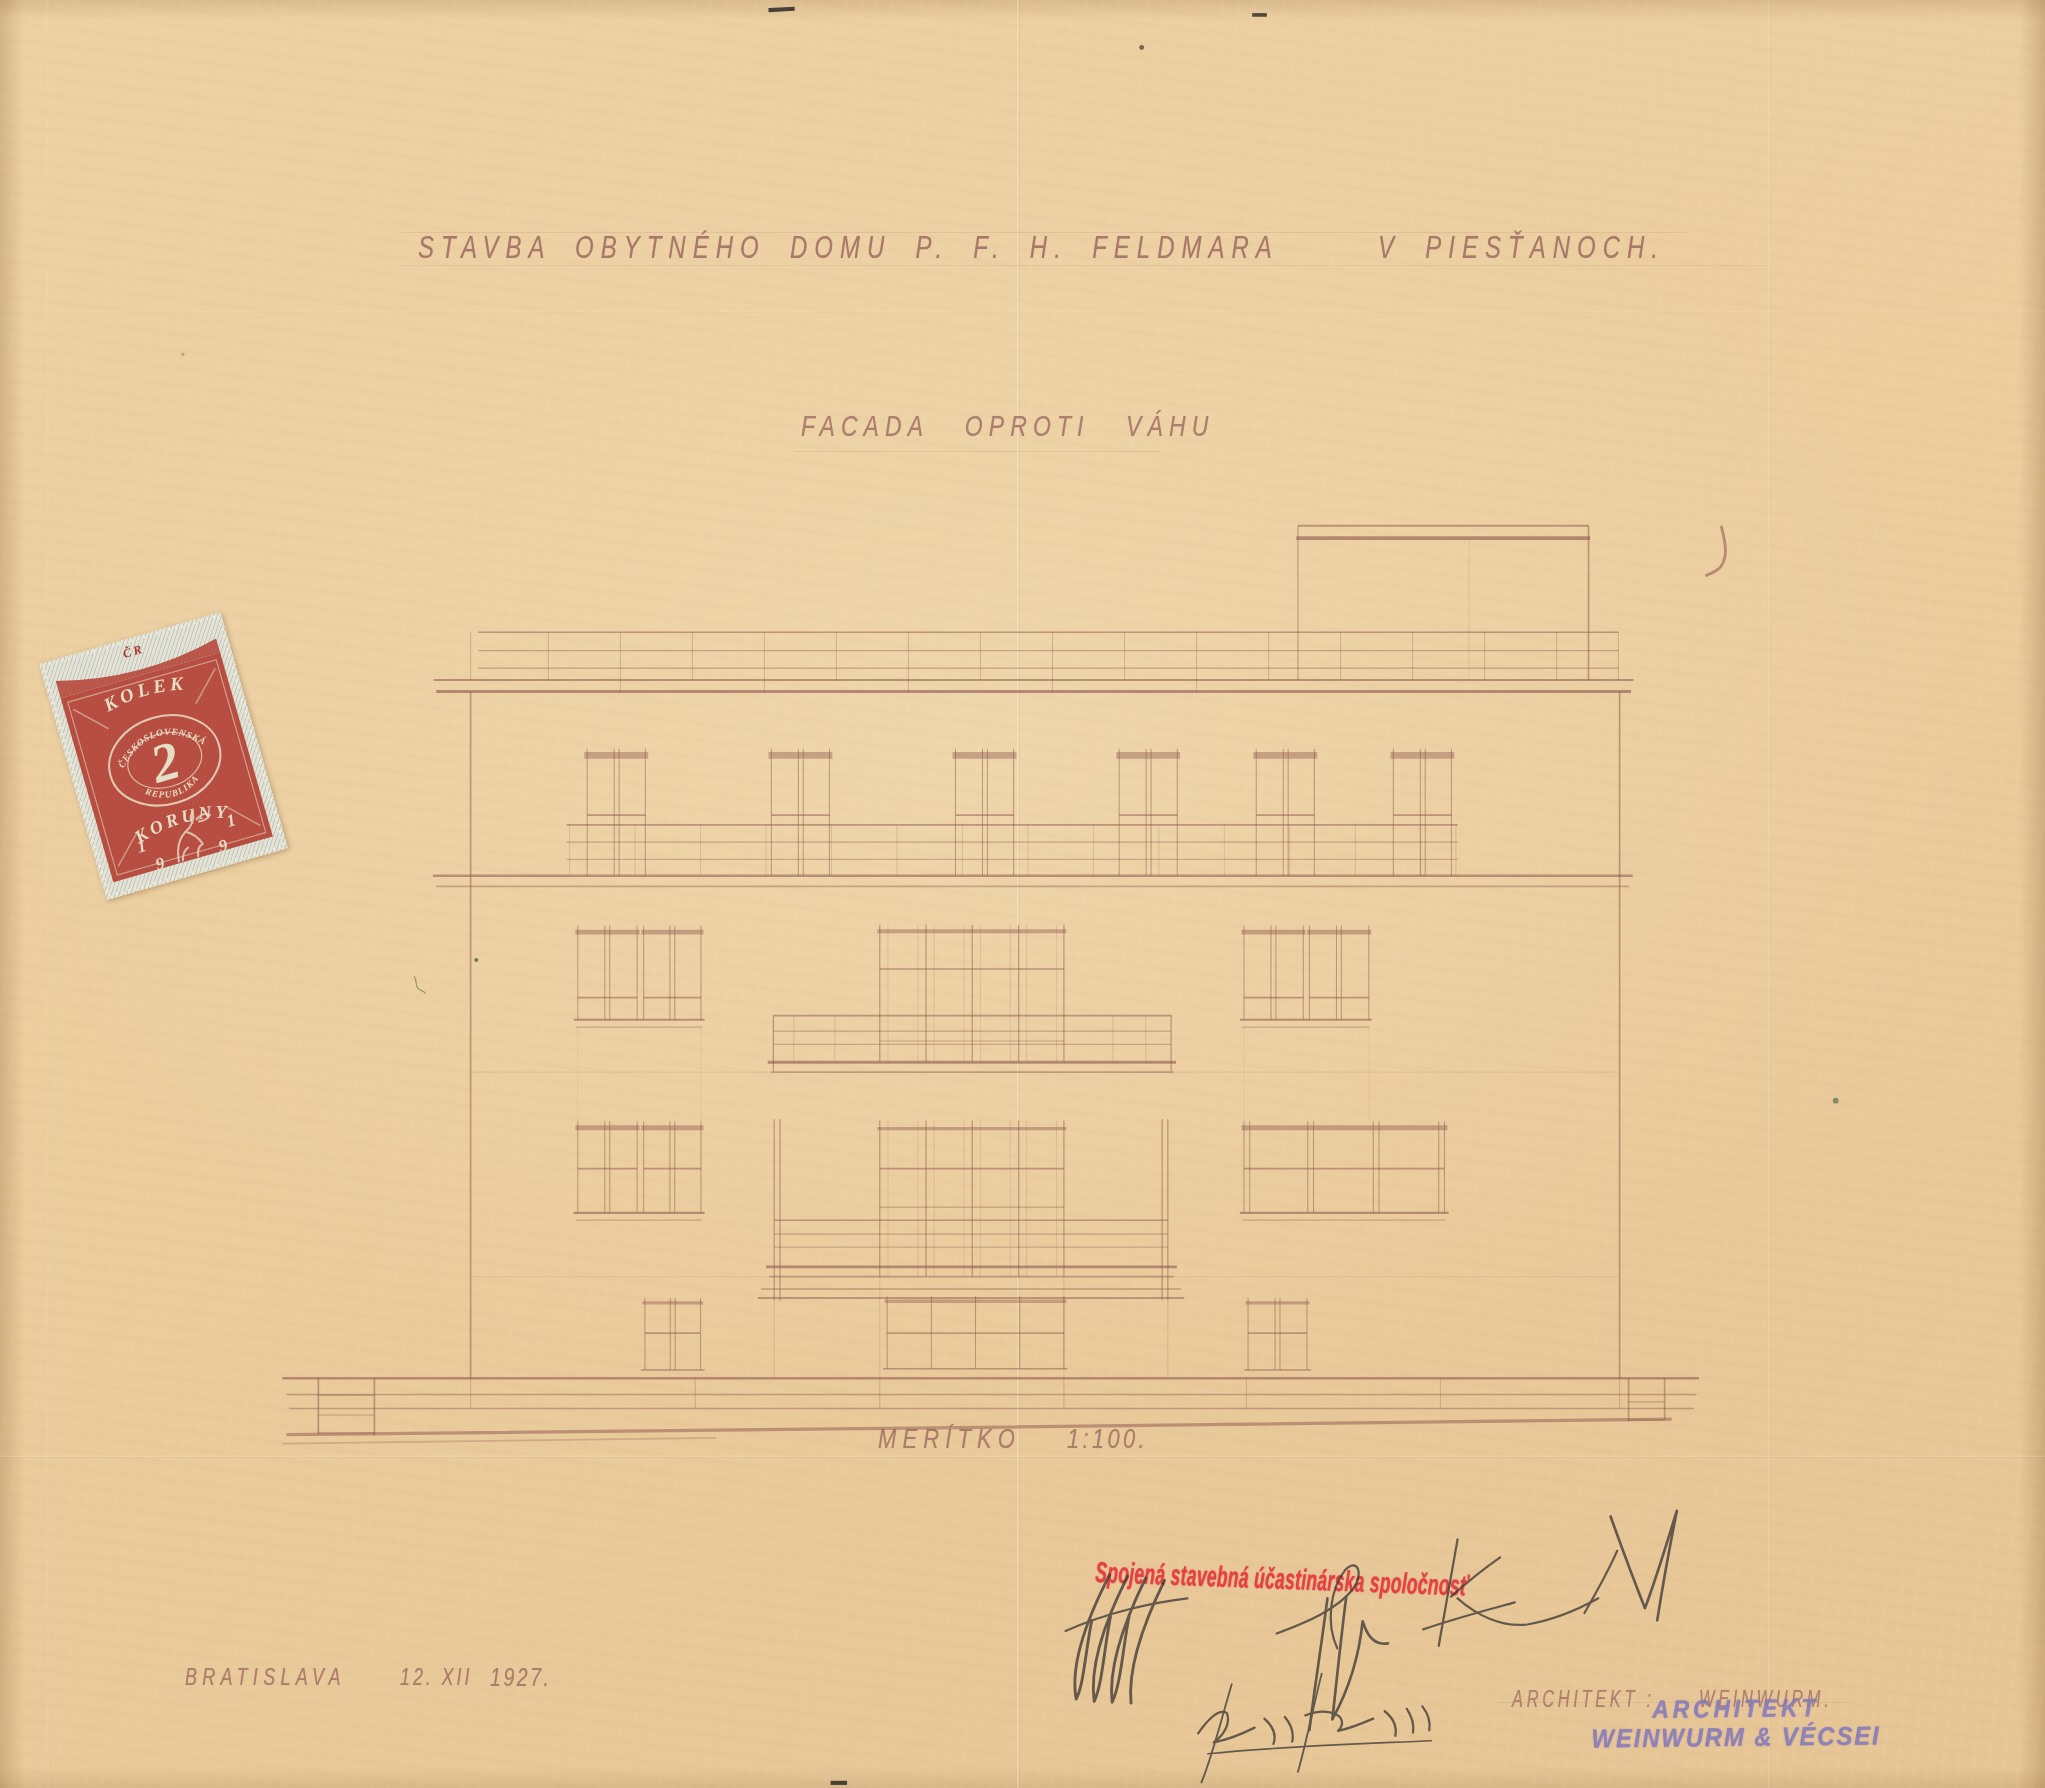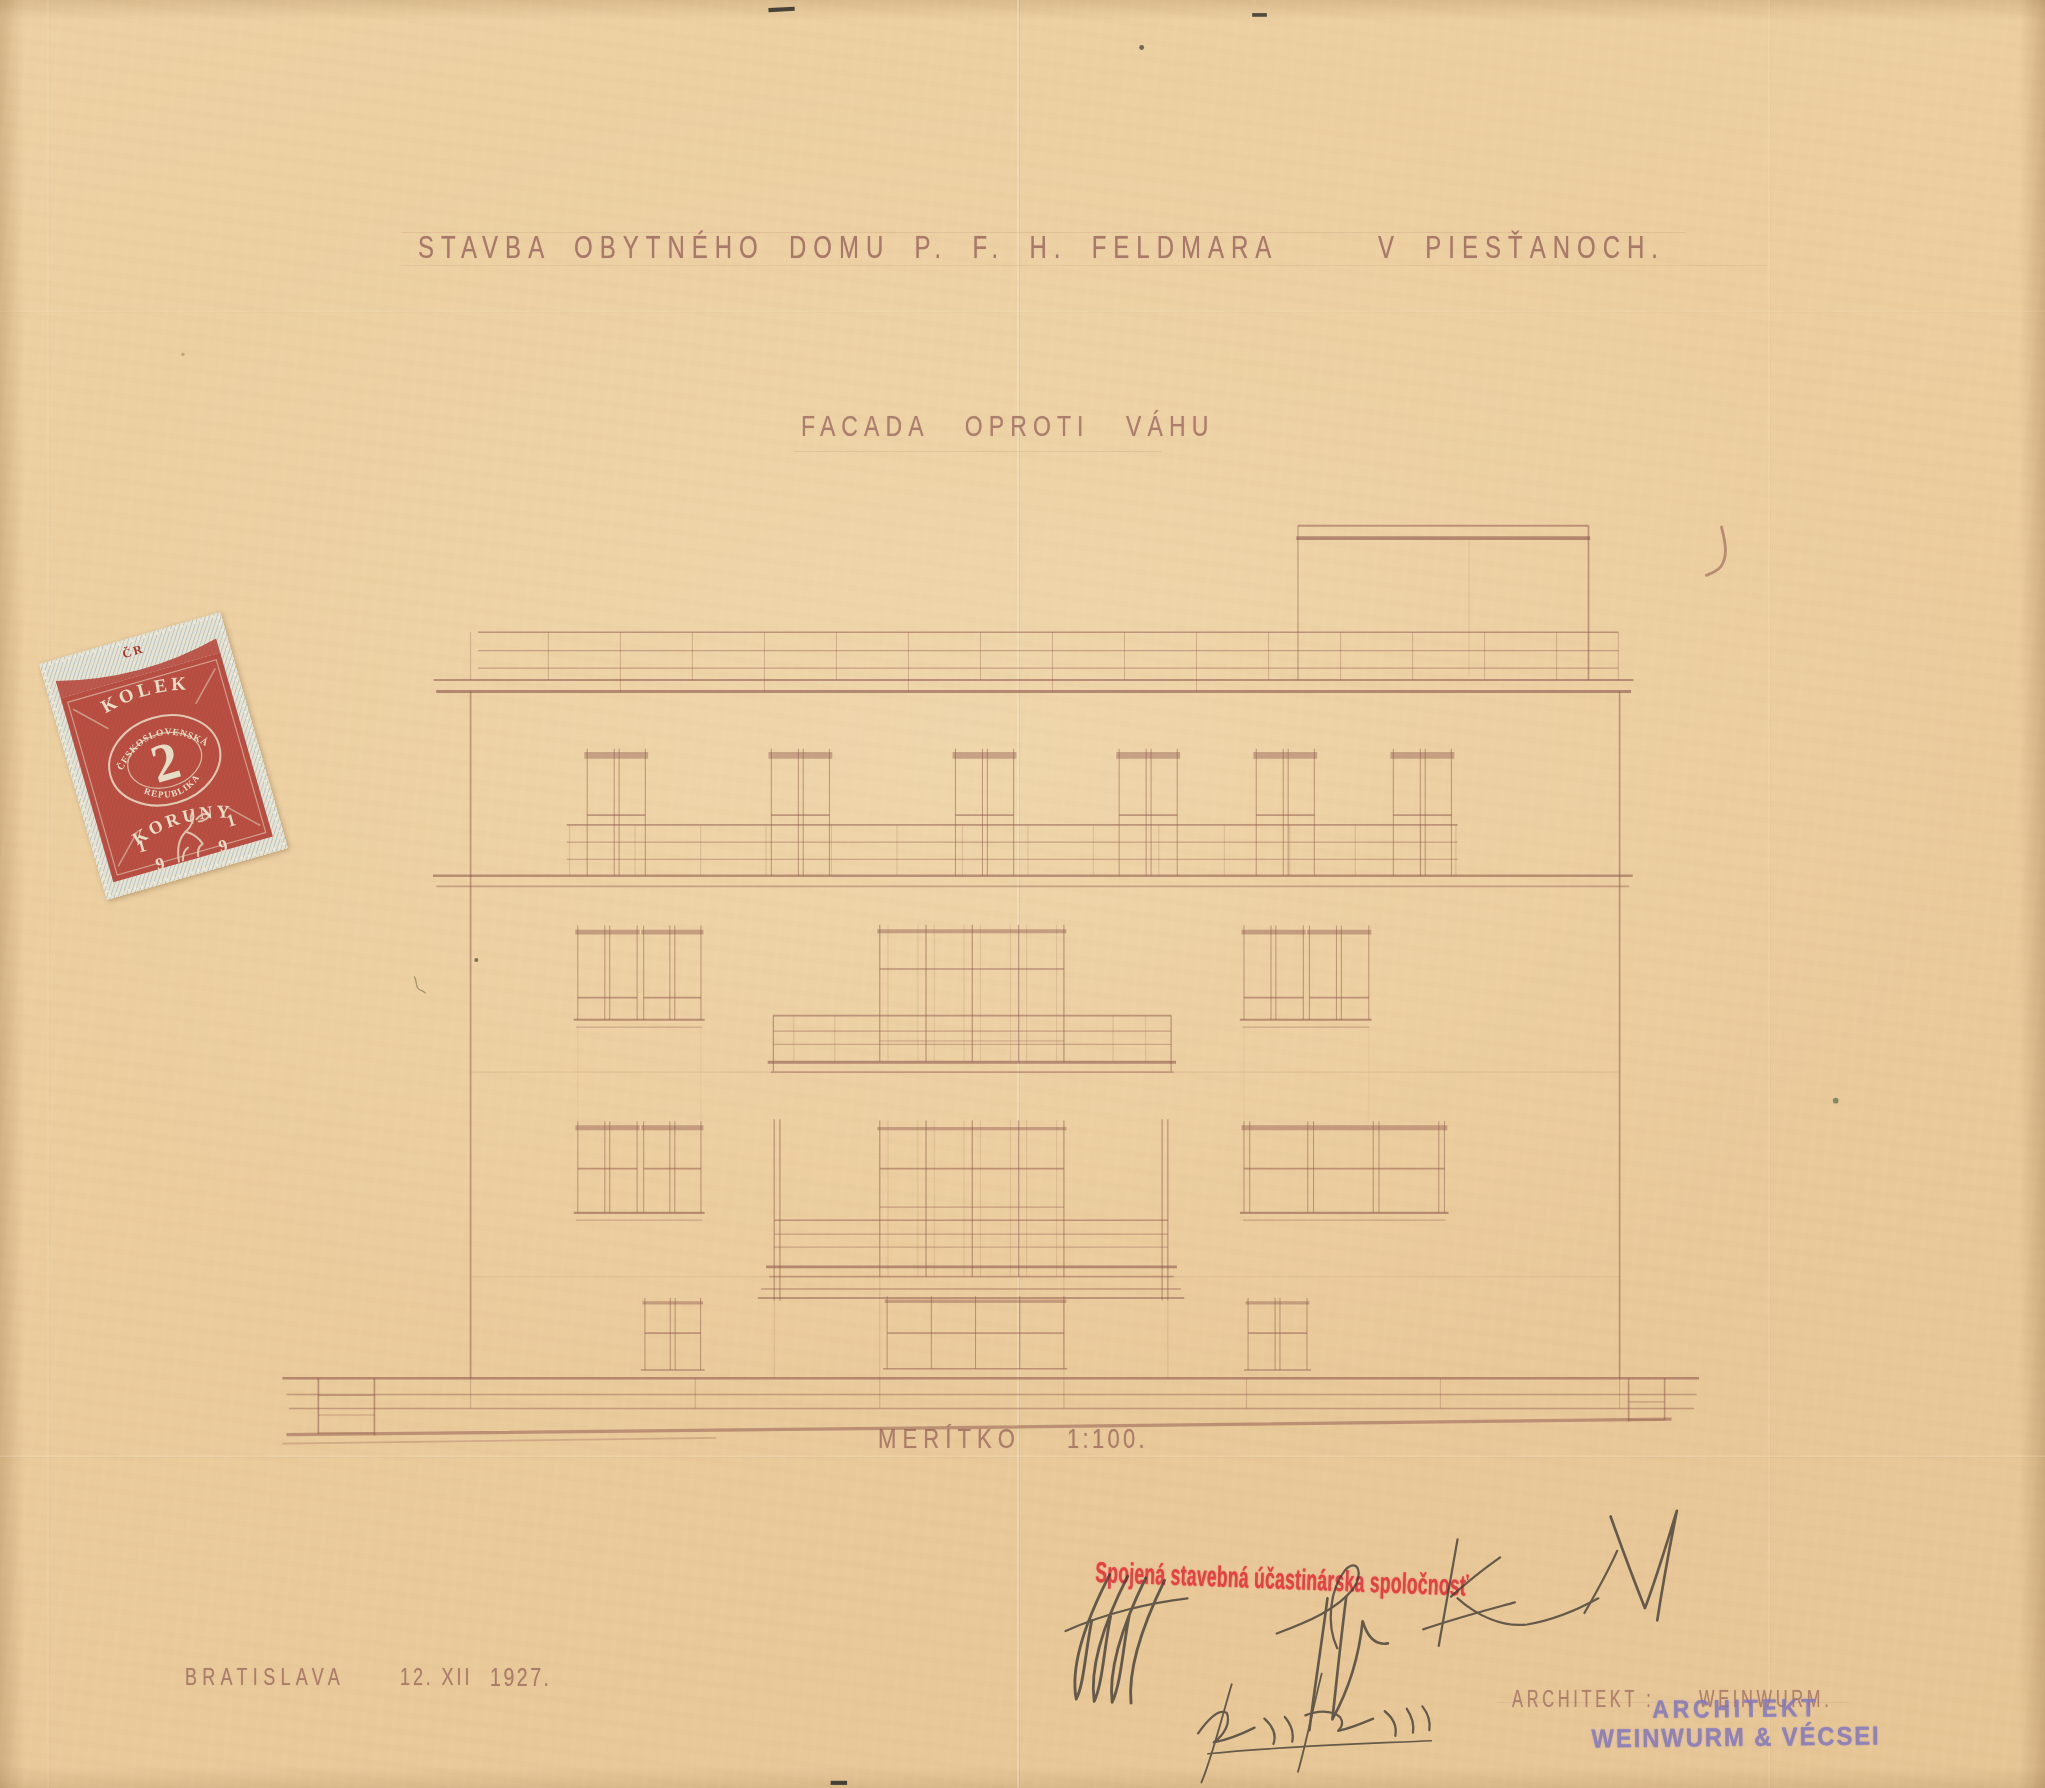--- a/index.html
+++ b/index.html
@@ -2,21 +2,21 @@
 <html style="font-size:6.5px"><head>
 <meta charset="utf-8">
 <style>
   html,body{margin:0;padding:0;width:2046px;height:1789px;overflow:hidden;
     font-family:"Liberation Sans",sans-serif;}
   .sheet{position:absolute;inset:0;
     background:
       radial-gradient(ellipse 70% 55% at 48% 42%, rgba(255,246,220,.20), rgba(255,246,220,0) 70%),
       linear-gradient(90deg, rgba(116,78,36,.22) 0px, rgba(116,78,36,0) 24.5px, rgba(116,78,36,0) 2019px, rgba(116,78,36,.25) 2046px),
       linear-gradient(180deg, rgba(116,78,36,.16) 0px, rgba(116,78,36,0) 20.5px, rgba(116,78,36,0) 1767px, rgba(116,78,36,.14) 1789px),
-      linear-gradient(160deg,#edd1a4 0%,#ebcd9e 45%,#e6c595 100%);}
+      linear-gradient(160deg,#edd1a4 0%,#ebcd9e 45%,#e6c595 100%); font-style: italic;}
   .mottle{position:absolute;inset:0;opacity:.5;pointer-events:none;
     background:
       repeating-linear-gradient(7deg, rgba(171,133,79,.05) 0 5.7px, rgba(0,0,0,0) 5.7px 17px),
       repeating-linear-gradient(96deg, rgba(255,244,214,.05) 0 4.5px, rgba(0,0,0,0) 4.5px 15px);}
   .crease-v{position:absolute;top:0;bottom:0;width:3.3px;pointer-events:none;
     background:linear-gradient(90deg, rgba(0,0,0,0), rgba(255,250,230,.55) 40%, rgba(120,80,40,.14) 70%, rgba(0,0,0,0));}
   .crease-h{position:absolute;left:0;right:0;height:2.9px;pointer-events:none;
     background:linear-gradient(180deg, rgba(0,0,0,0), rgba(255,250,230,.35) 45%, rgba(120,80,40,.10) 75%, rgba(0,0,0,0));}
   svg{position:absolute;left:0;top:0;}
   .hand{position:absolute;color:#9d6a60;white-space:nowrap;transform-origin:left top;

